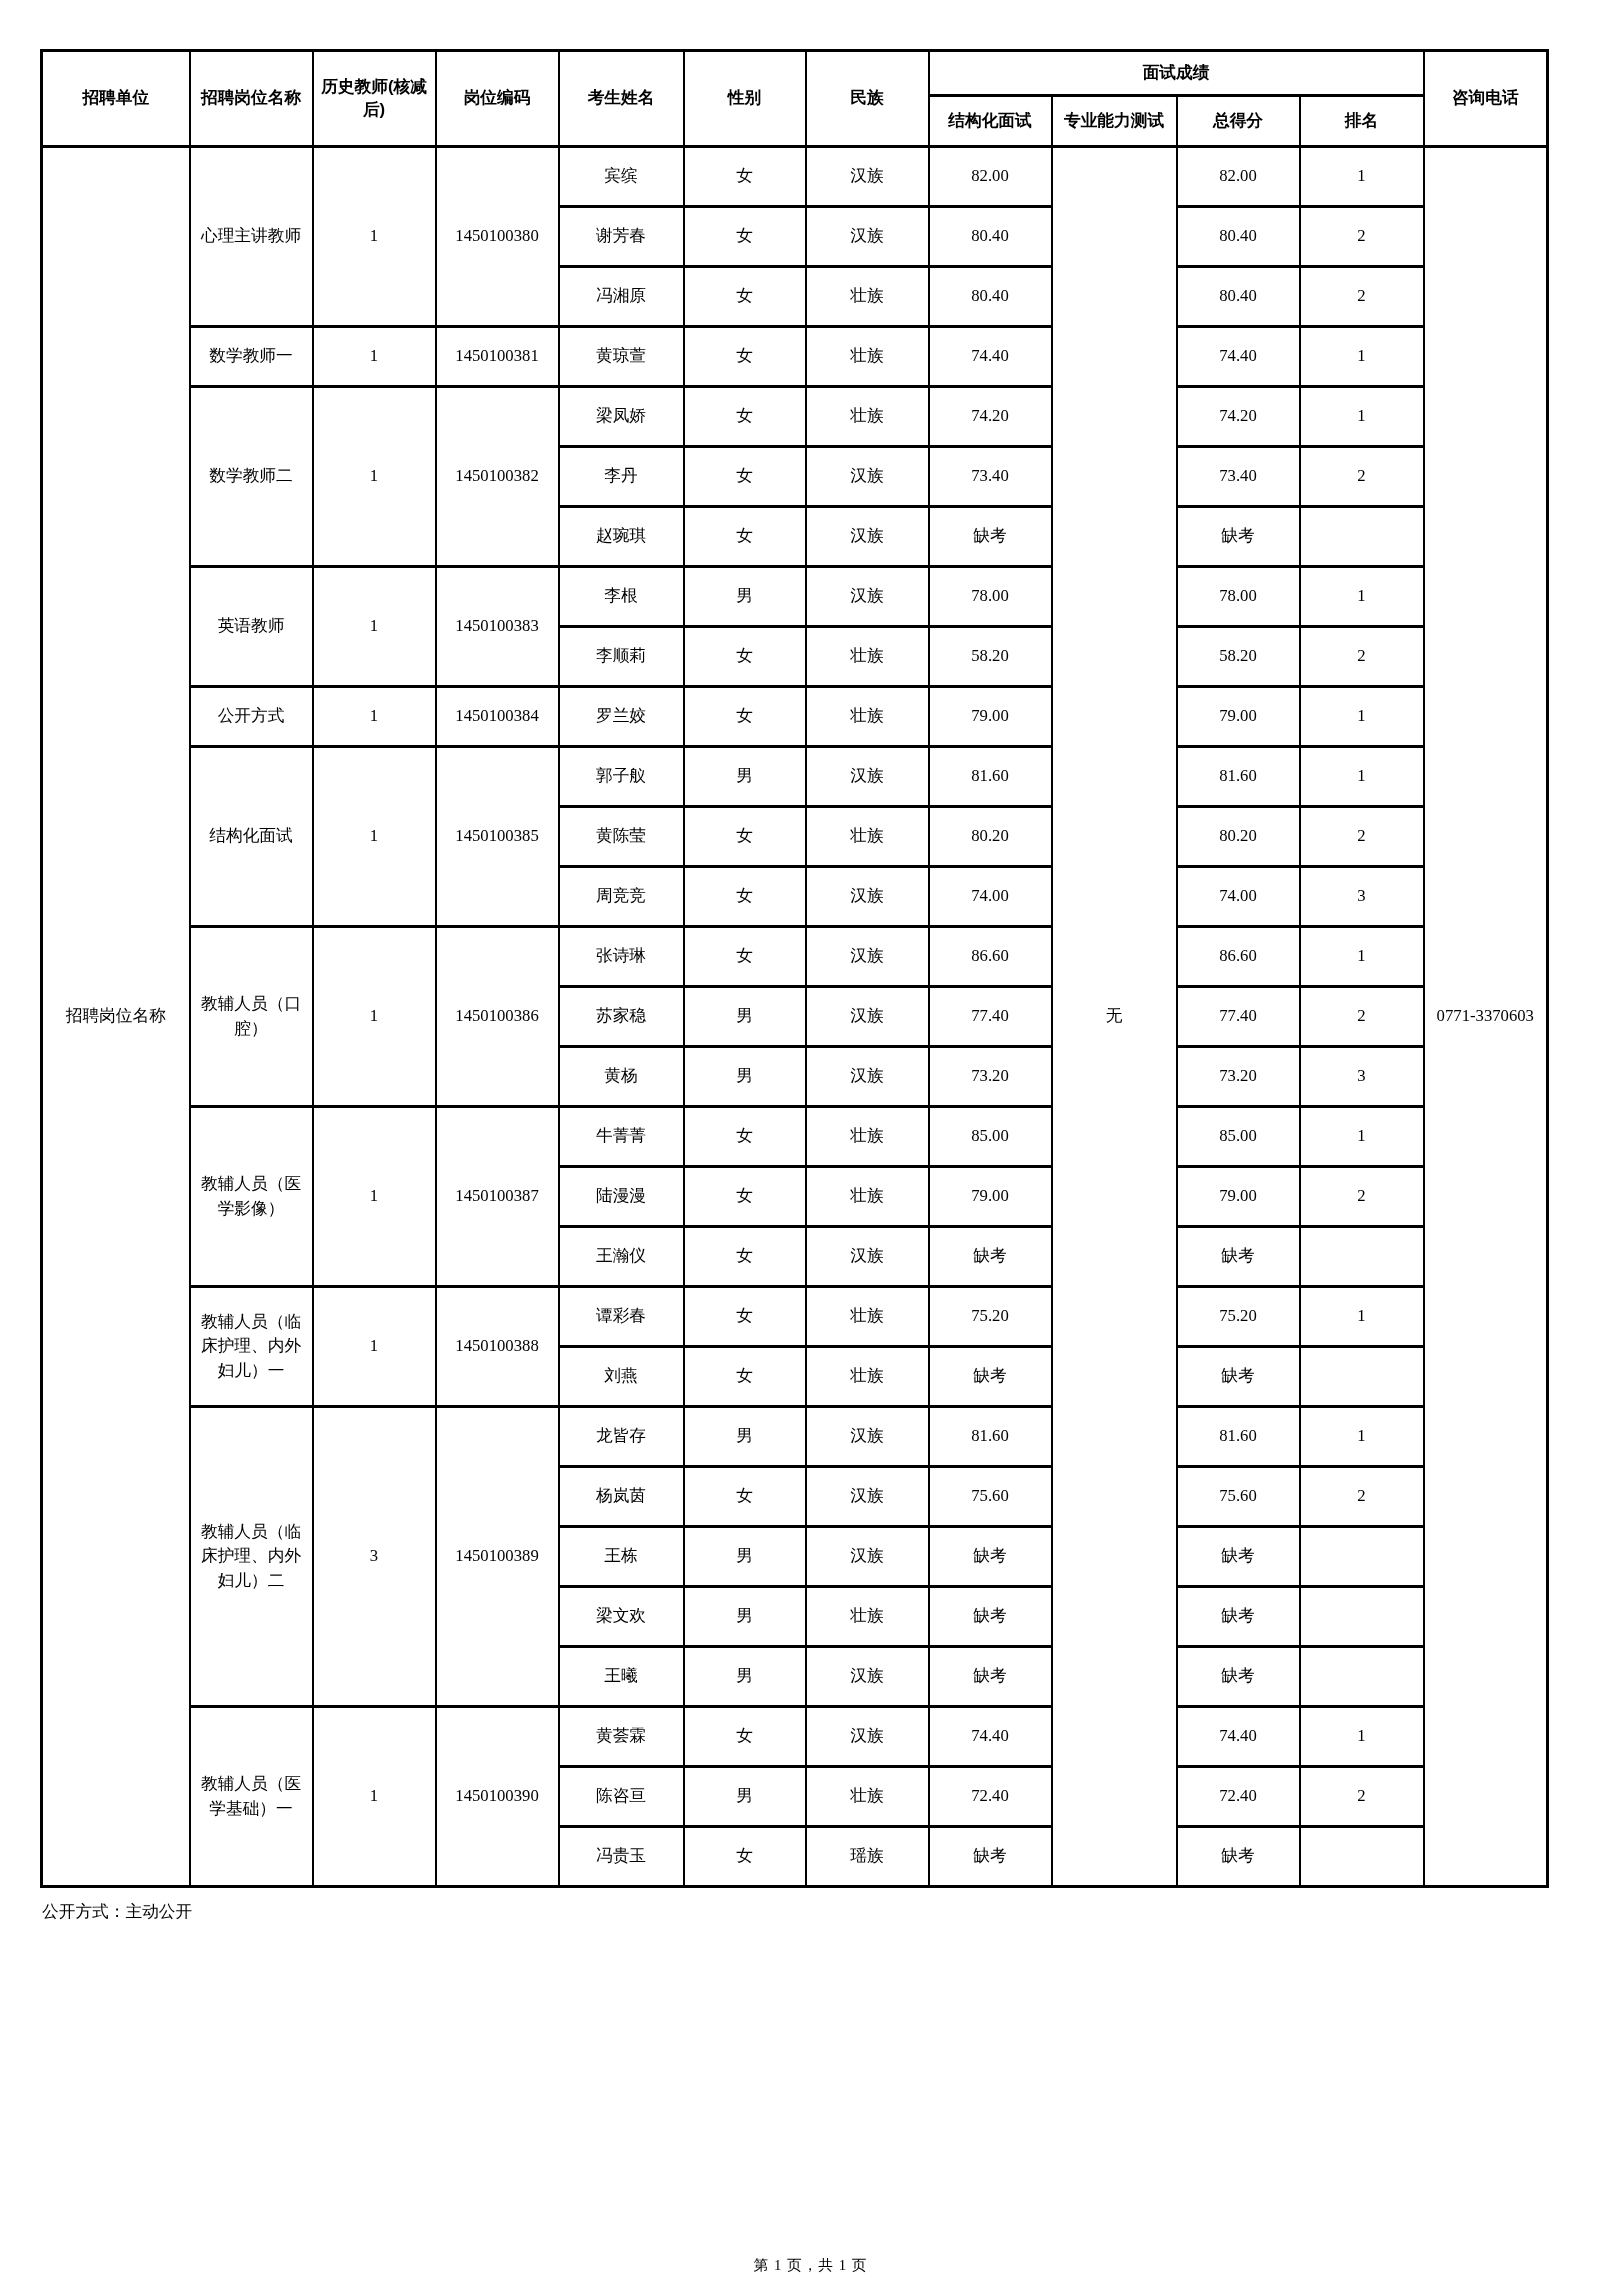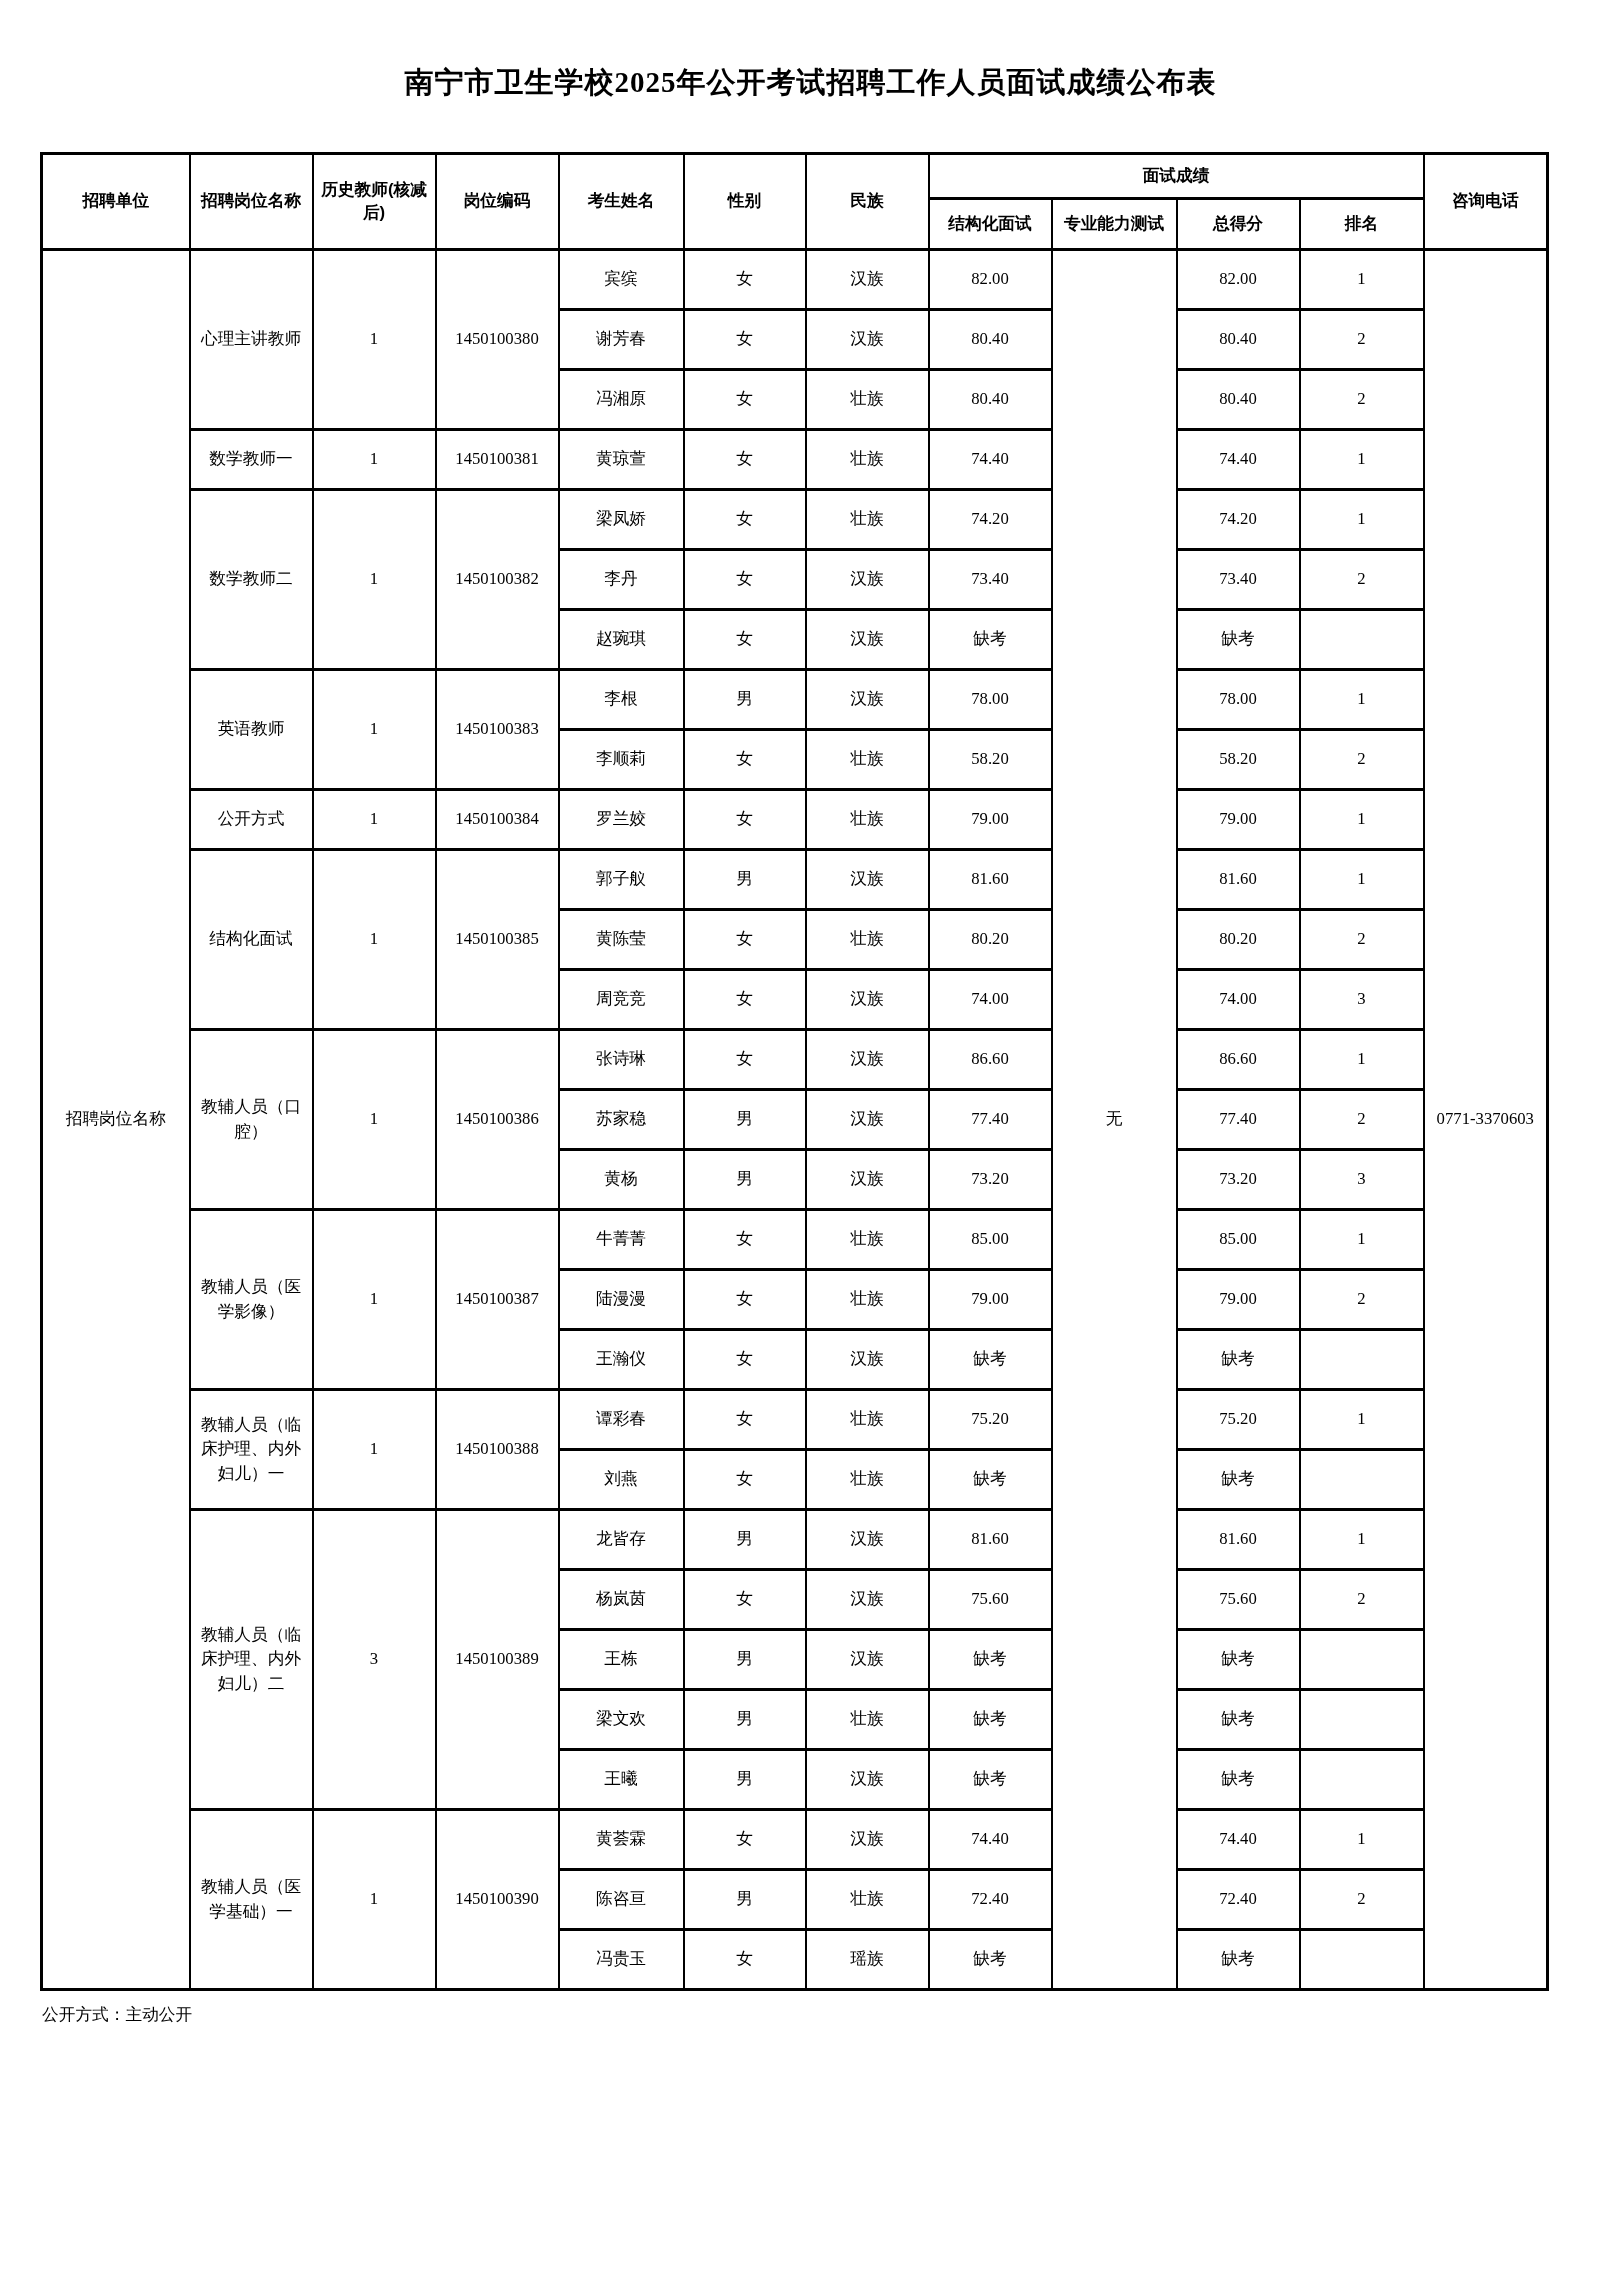--- a/index.html
+++ b/index.html
@@ -64,21 +64,20 @@
     font-size: 14.7px;
     letter-spacing: 1px;
     font-family: "Liberation Serif", serif;
   }
 </style>
 </head>
 <body>
 
 <div class="page">
 
-  <div class="doc-title">南宁市卫生学校2025年公开考试招聘工作人员面试成绩公布表</div>
 
   <table class="results-table">
     <colgroup>
       <col style="width:148px">
         <col style="width:123px">
         <col style="width:123px">
       <col style="width:123px">
         <col style="width:125px">
         <col style="width:122px">
       <col style="width:123px">
@@ -374,15 +373,16 @@
           <td>瑶族</td>
           <td>缺考</td>
           <td>缺考</td>
           <td></td>
         </tr>
       </tbody>
   </table>
 
   <div class="footer-note">公开方式：主动公开</div>
 
+  <div class="page-indicator">第 1 页，共 1 页</div>
 
 </div>
 
 
 </body></html>

